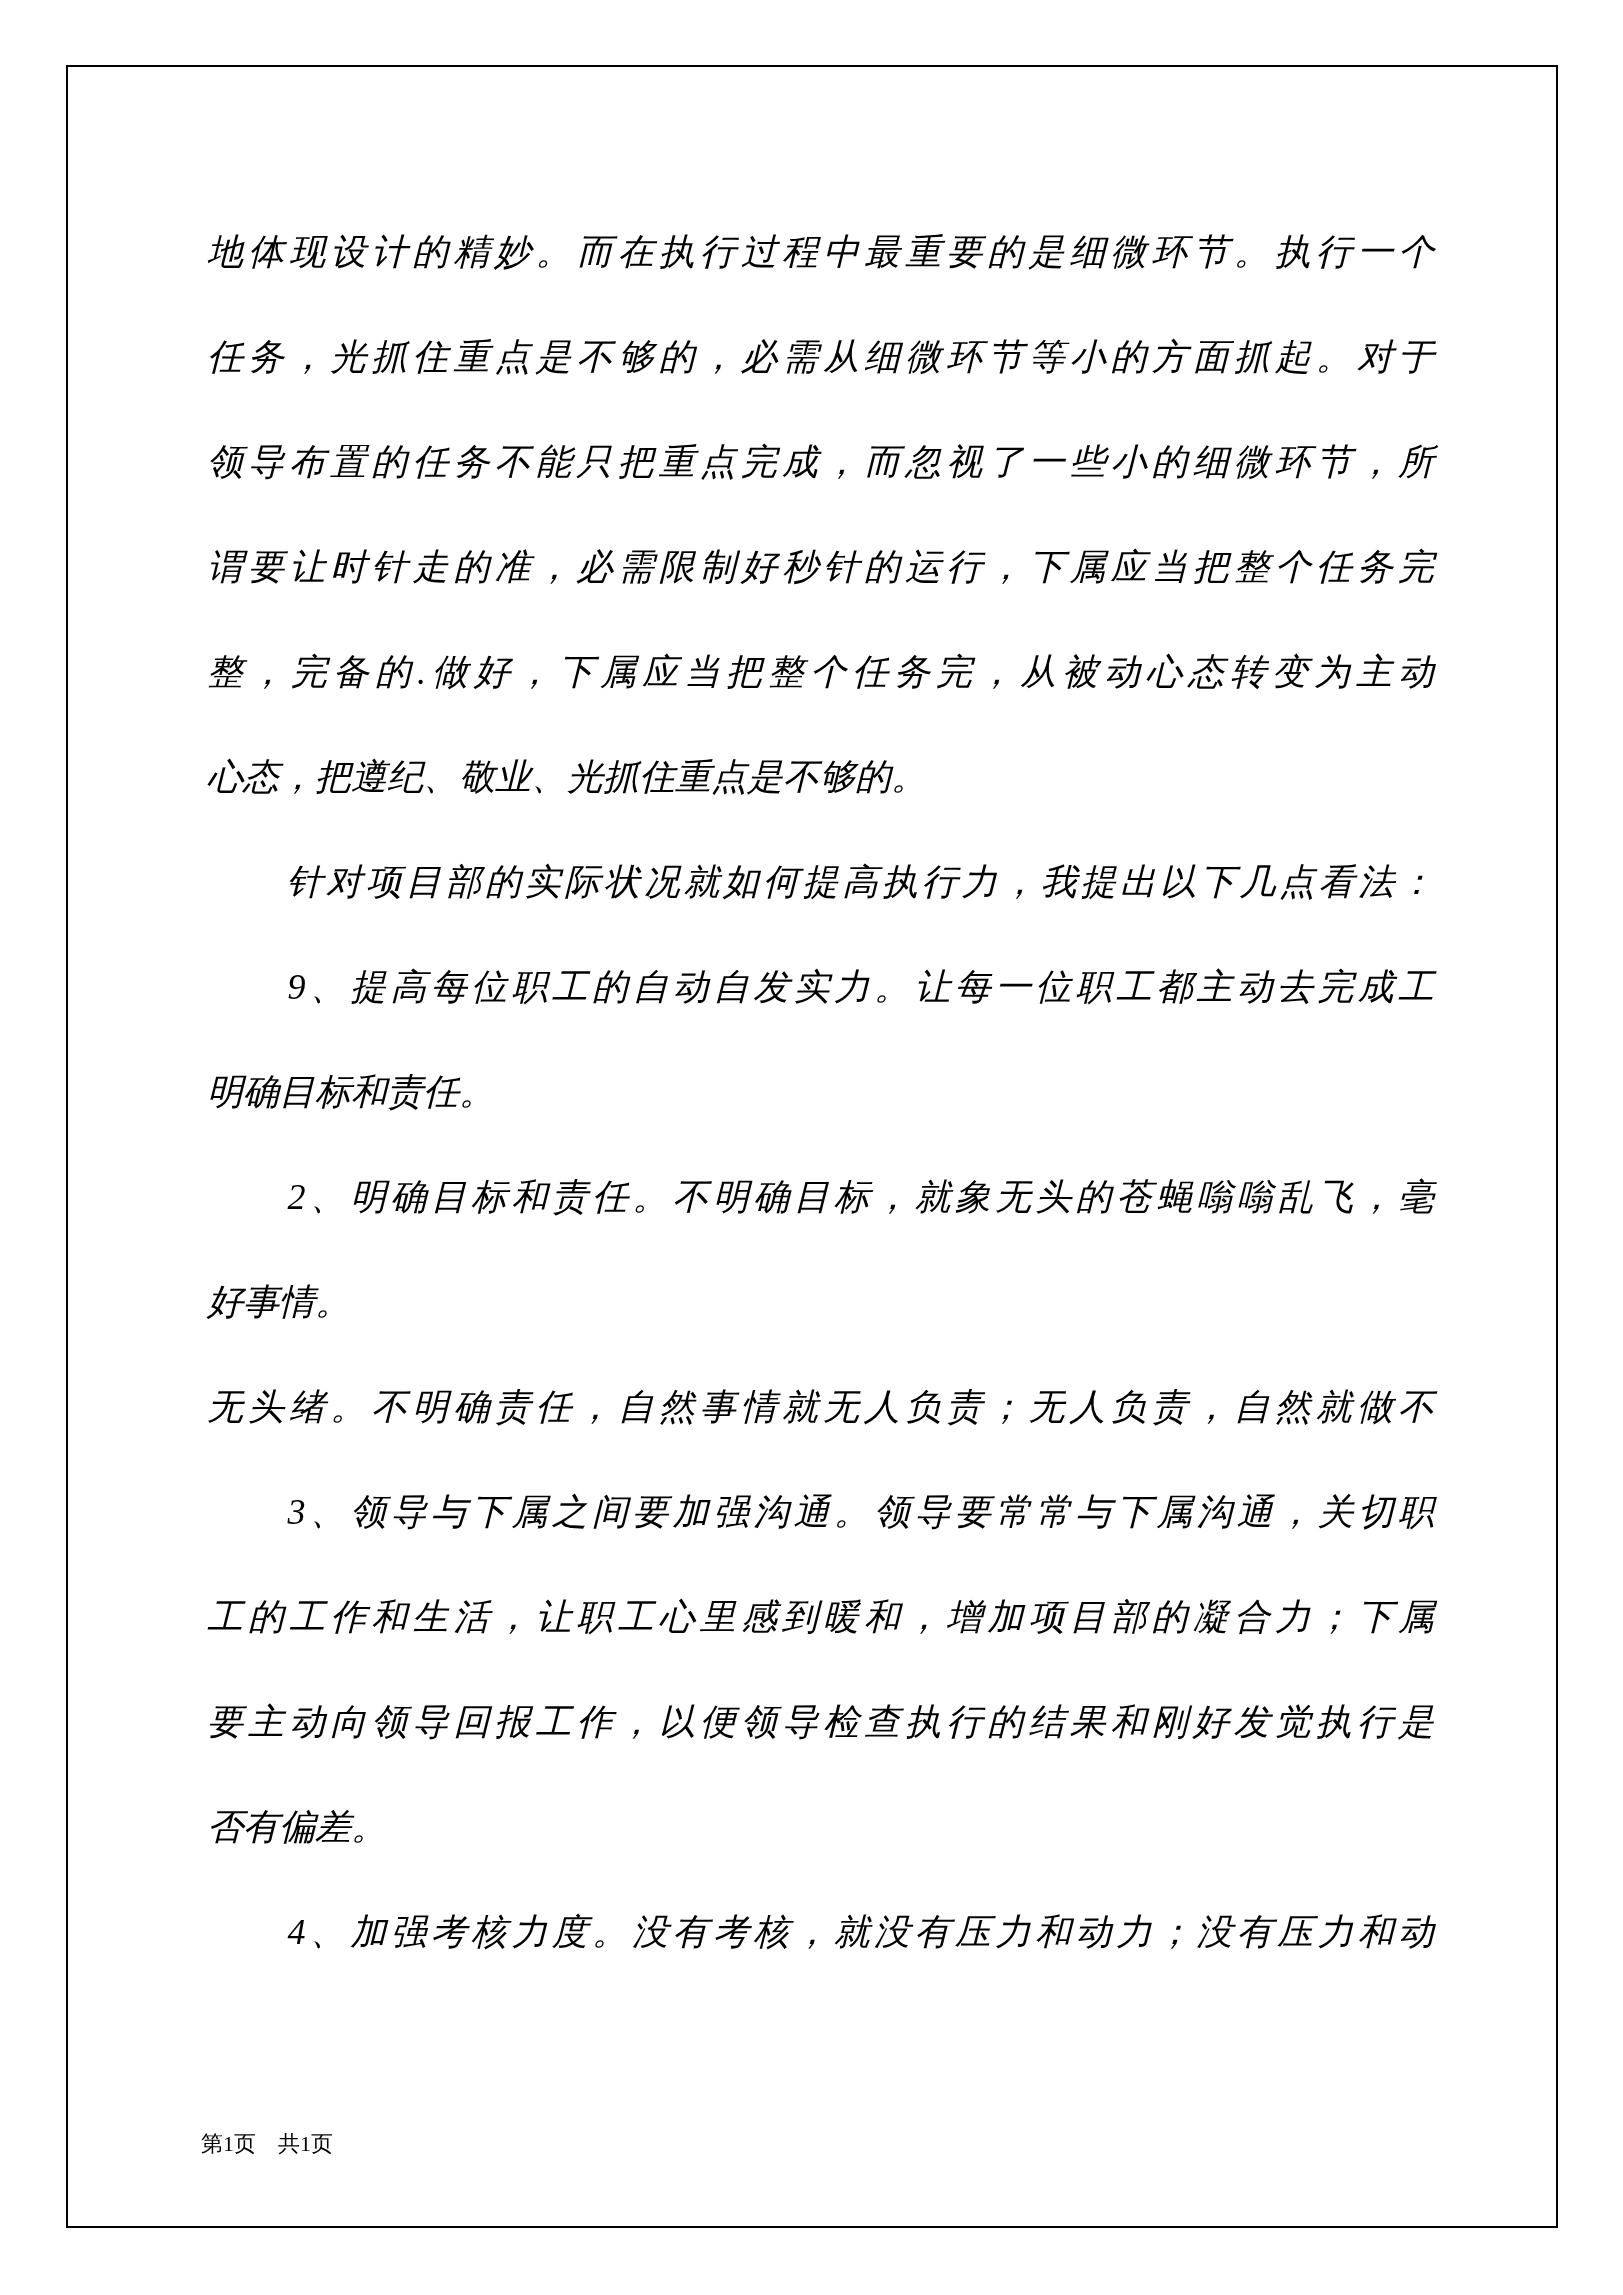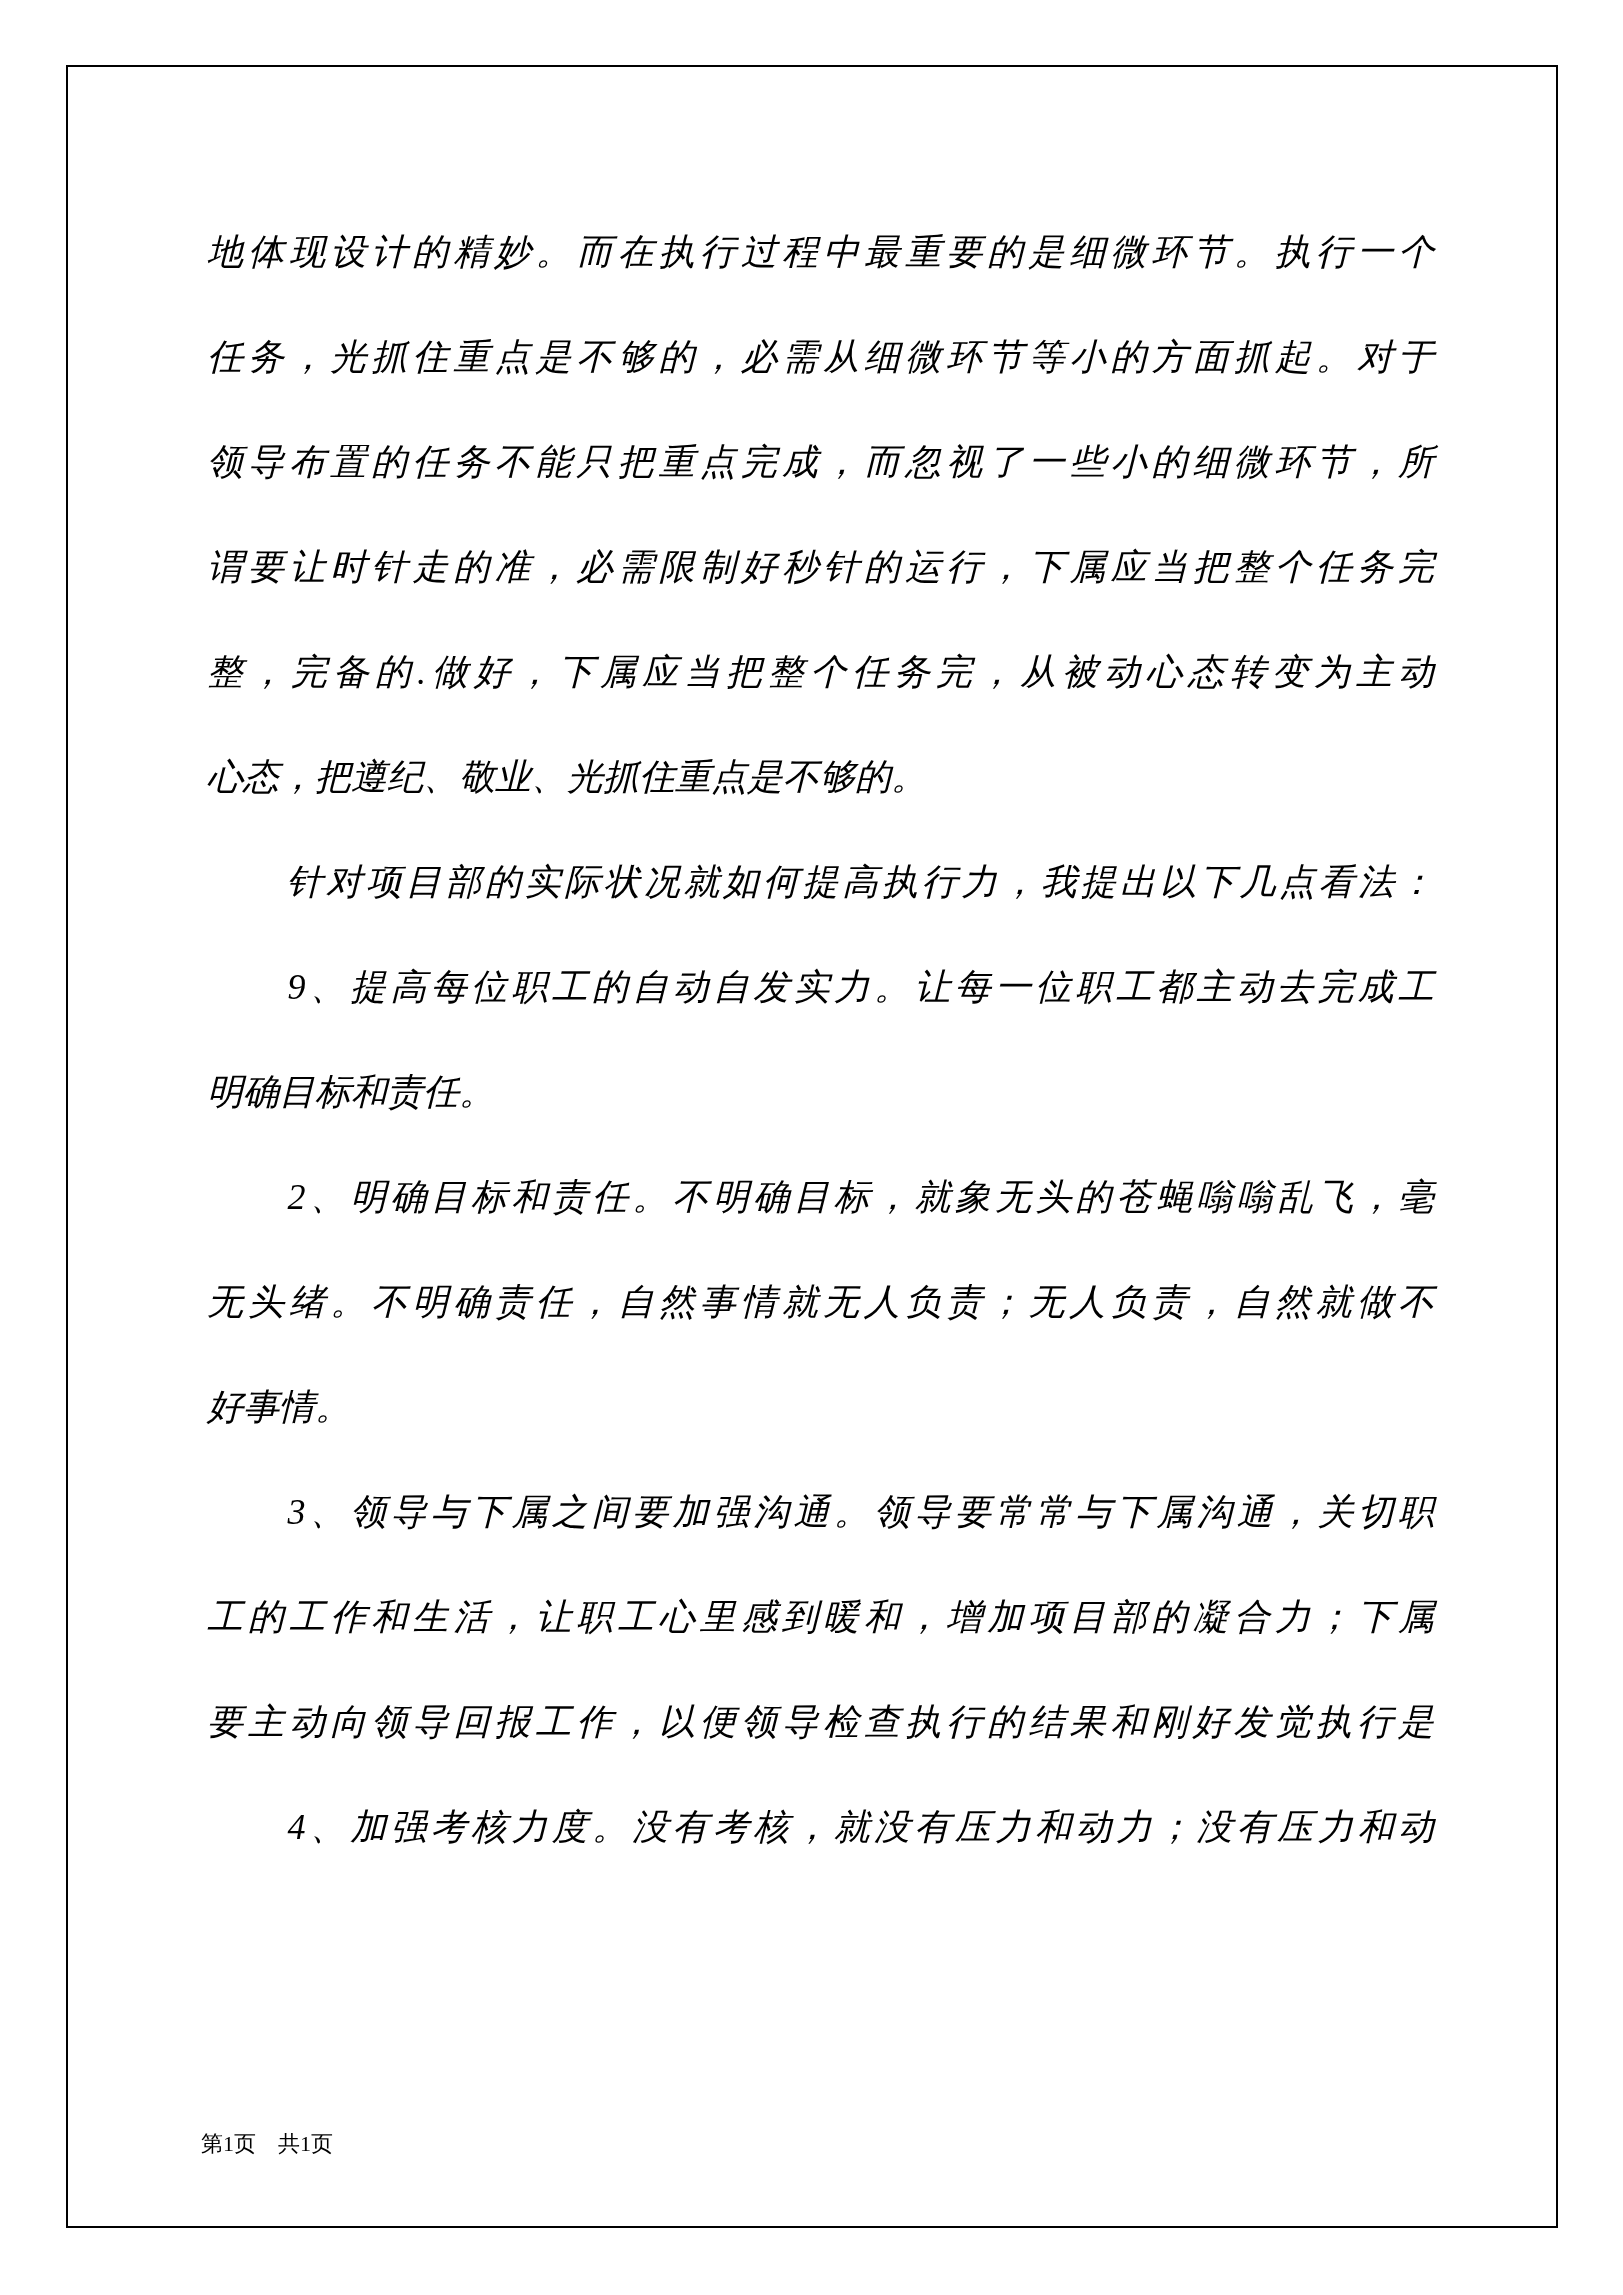--- a/index.html
+++ b/index.html
@@ -58,25 +58,26 @@
       <div class="line fill">地体现设计的精妙。而在执行过程中最重要的是细微环节。执行一个</div>
       <div class="line fill">任务，光抓住重点是不够的，必需从细微环节等小的方面抓起。对于</div>
       <div class="line fill">领导布置的任务不能只把重点完成，而忽视了一些小的细微环节，所</div>
       <div class="line fill">谓要让时针走的准，必需限制好秒针的运行，下属应当把整个任务完</div>
       <div class="line fill">整，完备的.做好，下属应当把整个任务完，从被动心态转变为主动</div>
       <div class="line">心态，把遵纪、敬业、光抓住重点是不够的。</div>
       <div class="line fill">　　针对项目部的实际状况就如何提高执行力，我提出以下几点看法：</div>
       <div class="line fill">　　9、提高每位职工的自动自发实力。让每一位职工都主动去完成工</div>
       <div class="line">明确目标和责任。</div>
       <div class="line fill">　　2、明确目标和责任。不明确目标，就象无头的苍蝇嗡嗡乱飞，毫</div>
+      <div class="line">好事情。</div>
       <div class="line fill">无头绪。不明确责任，自然事情就无人负责；无人负责，自然就做不</div>
-      <div class="line">好事情。</div>
       <div class="line fill">　　3、领导与下属之间要加强沟通。领导要常常与下属沟通，关切职</div>
       <div class="line fill">工的工作和生活，让职工心里感到暖和，增加项目部的凝合力；下属</div>
       <div class="line fill">要主动向领导回报工作，以便领导检查执行的结果和刚好发觉执行是</div>
+      <div class="line">否有偏差。</div>
       <div class="line fill">　　4、加强考核力度。没有考核，就没有压力和动力；没有压力和动</div>
     </div>
 
   <div class="footer">
     <span>第1页　共1页</span>
   </div>
 </div>
 
 
 </body></html>

